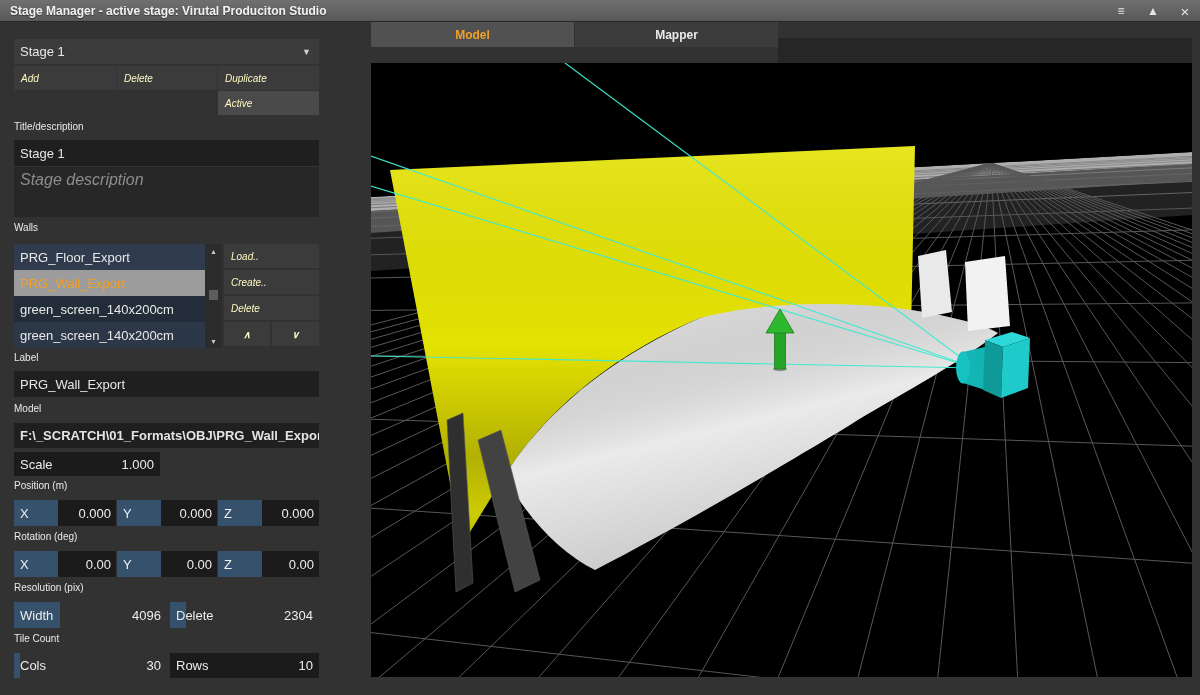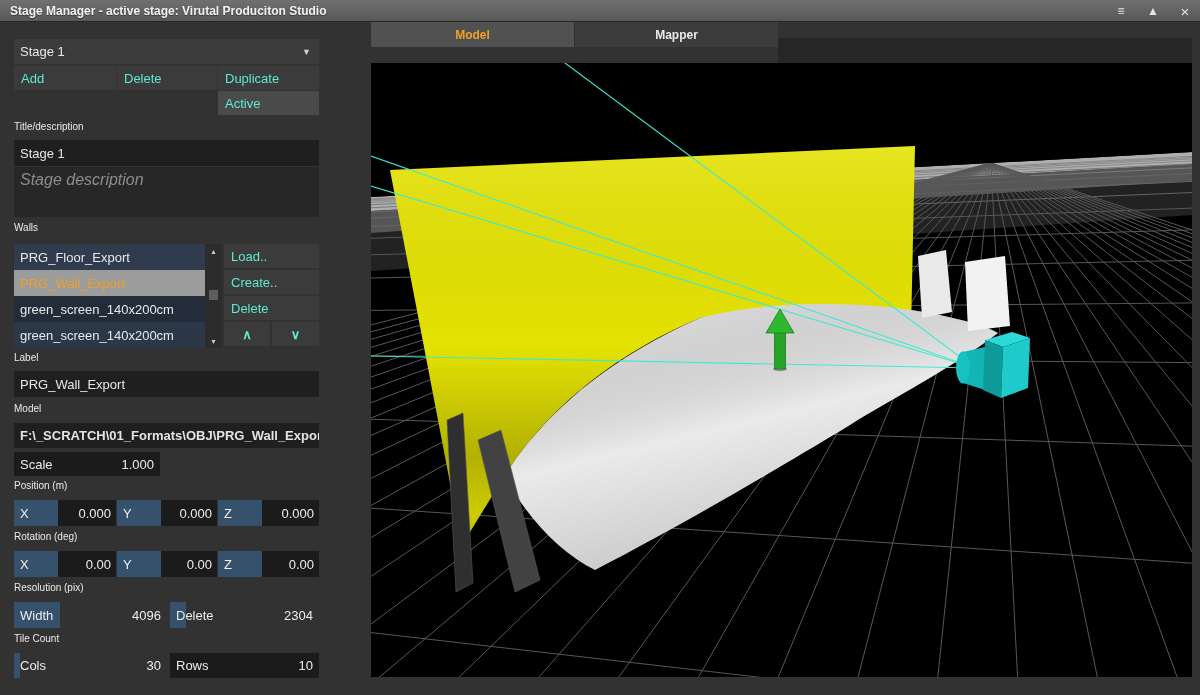--- a/index.html
+++ b/index.html
@@ -13,22 +13,22 @@
     display:flex; align-items:center; }
   #titlebar .title { color:#f2f2f2; font-size:12px; font-weight:bold; padding-left:10px;
     text-shadow:0 1px 1px rgba(0,0,0,.4); }
   .win-icons { position:absolute; right:6px; top:0; height:22px; display:flex; align-items:center; gap:14px; }
   .win-icon { color:#e3e3e3; font-size:12px; width:18px; text-align:center; cursor:default; }
 
   
   .sec-label { position:absolute; color:#eaeaea; font-size:10px; font-weight:normal; }
   .field { position:absolute; background:#1f1f1f; color:#e4e4e4; font-size:13px;
     display:flex; align-items:center; padding:0 6px; }
-  .btn { position:absolute; background:#3b3b3b; color:#5eead4; font-size:13px;
-    display:flex; align-items:center; padding:0 7px; cursor:default; }
+  .btn { position:absolute; background:#3b3b3b; color:#fef9c3; font-size:10px;
+    display:flex; align-items:center; padding:0 7px; cursor:default;font-style:italic; }
   .btn.center { justify-content:center; padding:0; }
   .dropdown { position:absolute; background:#3b3b3b; color:#e8e8e8; font-size:13px;
     display:flex; align-items:center; justify-content:space-between; padding:0 8px 0 6px; }
   .dd-arrow { font-size:9px; color:#cfcfcf; }
   input.textfield { position:absolute; background:#1f1f1f; border:none; color:#e6e6e6;
     font-size:13px; padding:0 6px; font-family:"Liberation Sans",sans-serif; outline:none; }
   textarea.descfield { position:absolute; background:#272727; border:none; resize:none;
     color:#e5e5e5; font-size:16px; padding:4px 6px; font-family:"Liberation Sans",sans-serif; outline:none; }
   textarea.descfield::placeholder { color:#8d8d8d; font-style:italic; }
 

